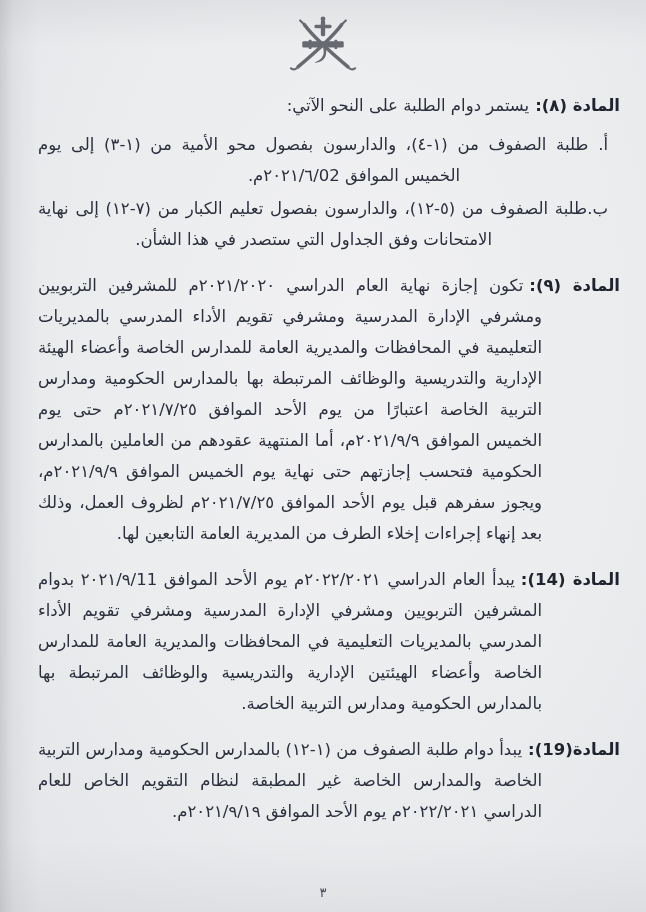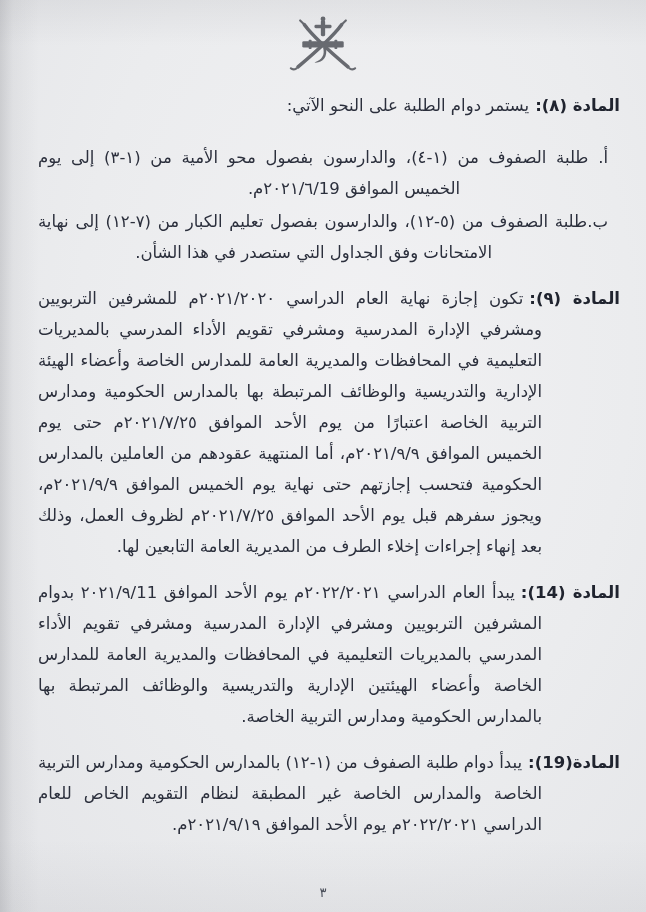--- a/index.html
+++ b/index.html
@@ -23,21 +23,21 @@
   .emblem-wrap svg{opacity:.82;}
   .content{
     direction:rtl;
     padding:12px 26px 0 38px;
     font-size:16.5px;
     line-height:1.88;
     text-align:justify;
   }
   .article-label{font-weight:bold;color:#20242f;margin-left:6px;}
   .hang{padding-right:78px;text-indent:-78px;margin:0 0 15px 0;}
-  .art8-header{margin:0 0 21px 0;}
+  .art8-header{margin:0 0 8px 0;}
   .art8-items{margin:0 12px 15px 0;}
   .item{margin:0 0 2px 0;}
   .item-a{padding-right:148px;text-indent:-148px;}
   .item-b{padding-right:116px;text-indent:-116px;}
   .page-number{
     position:absolute;bottom:12px;left:0;right:0;
     text-align:center;font-size:13px;color:#4a4f5a;
   }
 </style>
 </head>
@@ -65,21 +65,21 @@
         <path d="M50,47 c3,10 -1,17 -12,21 c11,1 19,-7 16,-21 z"></path>
       </g>
     </svg>
   </header>
 
   <section class="content">
 
     <div>
       <p class="art8-header"><span class="article-label">المادة (٨):</span><span>يستمر دوام الطلبة على النحو الآتي:</span></p>
       <div class="art8-items">
-        <p class="item item-a">أ. طلبة الصفوف من (١-٤)، والدارسون بفصول محو الأمية من (١-٣) إلى يوم الخميس الموافق ٢٠٢١/٦/19م.</p>
+        <p class="item item-a">أ. طلبة الصفوف من (١-٤)، والدارسون بفصول محو الأمية من (١-٣) إلى يوم الخميس الموافق ٢٠٢١/٦/02م.</p>
         <p class="item item-b">ب.طلبة الصفوف من (٥-١٢)، والدارسون بفصول تعليم الكبار من (٧-١٢) إلى نهاية الامتحانات وفق الجداول التي ستصدر في هذا الشأن.</p>
       </div>
     </div>
 
     <p class="hang"><span class="article-label">المادة (٩):</span><span>تكون إجازة نهاية العام الدراسي ٢٠٢١/٢٠٢٠م للمشرفين التربويين ومشرفي الإدارة المدرسية ومشرفي تقويم الأداء المدرسي بالمديريات التعليمية في المحافظات والمديرية العامة للمدارس الخاصة وأعضاء الهيئة الإدارية والتدريسية والوظائف المرتبطة بها بالمدارس الحكومية ومدارس التربية الخاصة اعتبارًا من يوم الأحد الموافق ٢٠٢١/٧/٢٥م حتى يوم الخميس الموافق ٢٠٢١/٩/٩م، أما المنتهية عقودهم من العاملين بالمدارس الحكومية فتحسب إجازتهم حتى نهاية يوم الخميس الموافق ٢٠٢١/٩/٩م، ويجوز سفرهم قبل يوم الأحد الموافق ٢٠٢١/٧/٢٥م لظروف العمل، وذلك بعد إنهاء إجراءات إخلاء الطرف من المديرية العامة التابعين لها.</span></p>
 
 
     <p class="hang"><span class="article-label">المادة (14):</span><span>يبدأ العام الدراسي ٢٠٢٢/٢٠٢١م يوم الأحد الموافق ٢٠٢١/٩/11 بدوام المشرفين التربويين ومشرفي الإدارة المدرسية ومشرفي تقويم الأداء المدرسي بالمديريات التعليمية في المحافظات والمديرية العامة للمدارس الخاصة وأعضاء الهيئتين الإدارية والتدريسية والوظائف المرتبطة بها بالمدارس الحكومية ومدارس التربية الخاصة.</span></p>
 
     <p class="hang"><span class="article-label">المادة(19):</span><span>يبدأ دوام طلبة الصفوف من (١-١٢) بالمدارس الحكومية ومدارس التربية الخاصة والمدارس الخاصة غير المطبقة لنظام التقويم الخاص للعام الدراسي ٢٠٢٢/٢٠٢١م يوم الأحد الموافق ٢٠٢١/٩/١٩م.</span></p>

